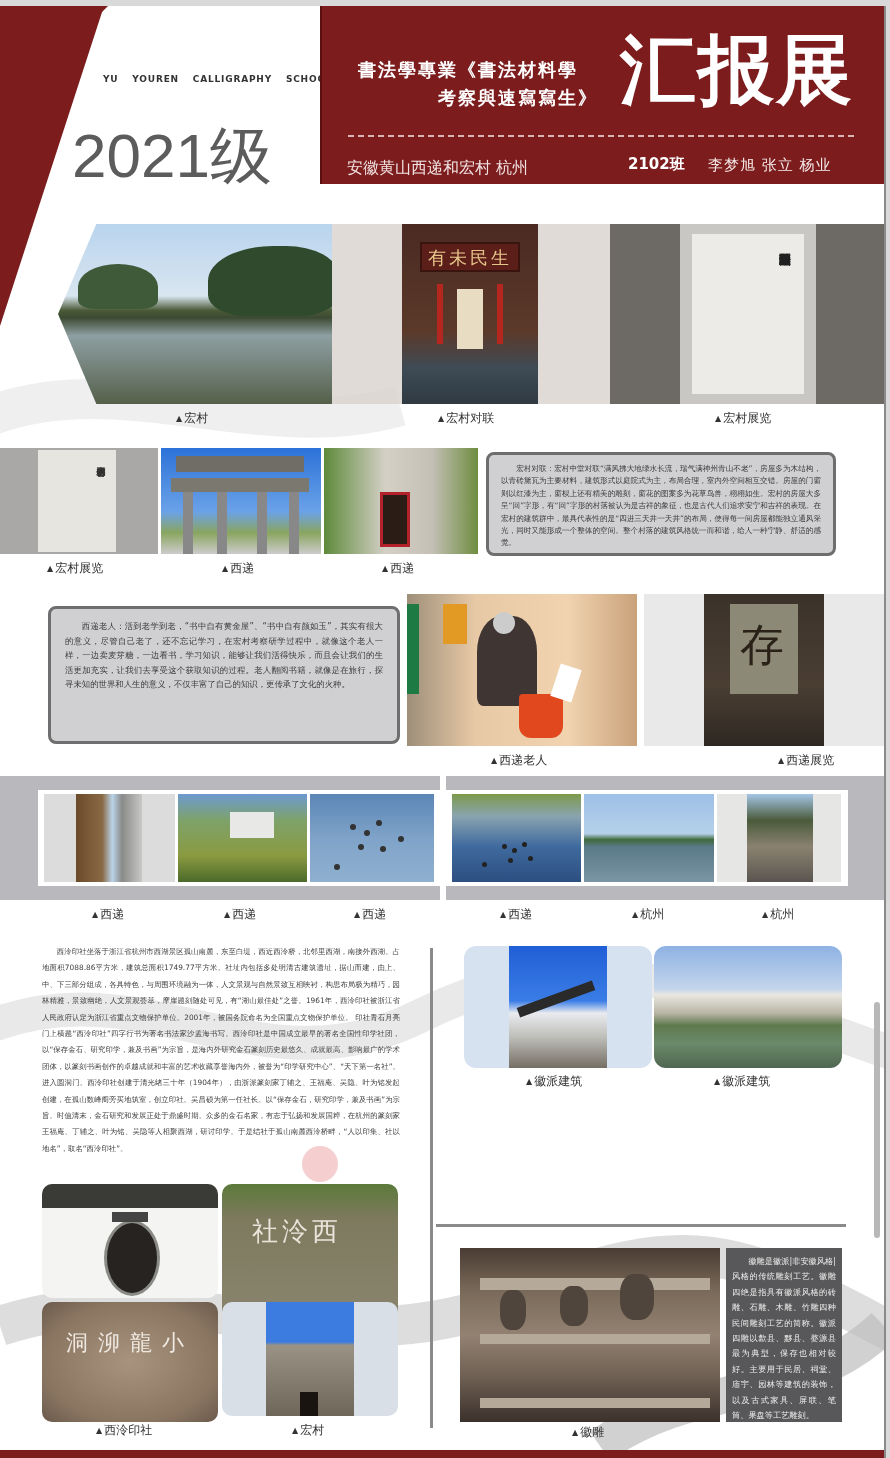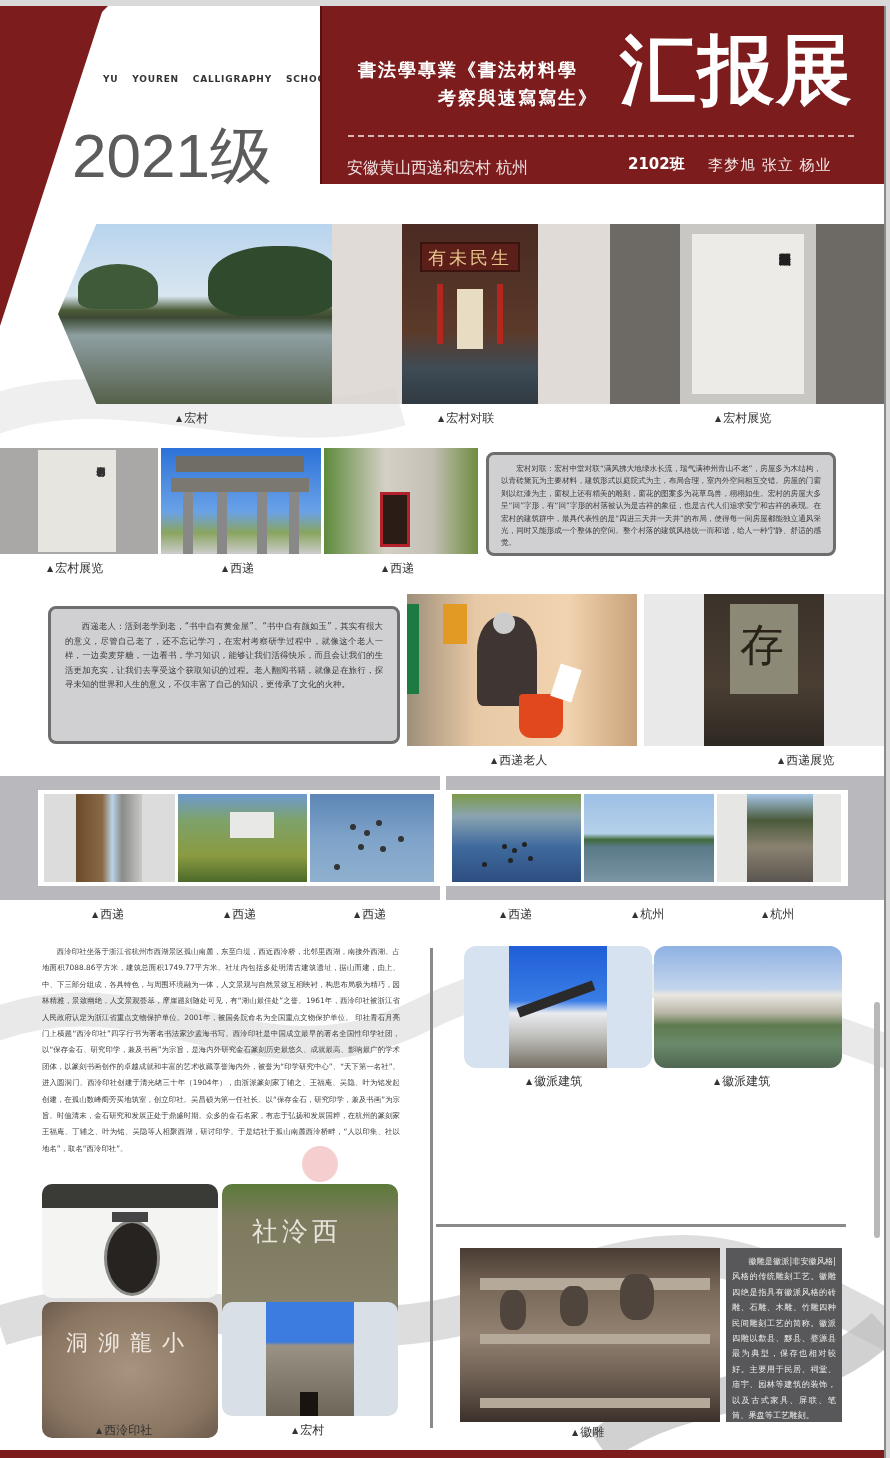--- a/index.html
+++ b/index.html
@@ -165,21 +165,21 @@
   <div class="vline" style="left:430px;top:942px;width:3px;height:480px;"></div>
 
   <div class="photo" style="left:42px;top:1178px;width:176px;height:114px;border-radius:10px;background:#f4f4f2;">
     <div style="position:absolute;left:0;top:0;width:176px;height:24px;background:#3a3a36;"></div>
     <div style="position:absolute;left:62px;top:36px;width:56px;height:76px;background:#262320;border-radius:50%;border:3px solid #8a8a86;"></div>
     <div style="position:absolute;left:70px;top:28px;width:36px;height:10px;background:#444;"></div>
   </div>
   <div class="photo" style="left:222px;top:1178px;width:176px;height:138px;border-radius:10px;background:linear-gradient(180deg,#5c7a3a 0%,#7d7a5e 25%,#8a846e 100%);">
     <div style="position:absolute;left:30px;top:30px;font-size:26px;color:#e8e4da;letter-spacing:4px;font-family:'DejaVu Serif',serif;">社泠西</div>
   </div>
-  <div class="photo" style="left:42px;top:1296px;width:176px;height:136px;border-radius:10px;background:radial-gradient(ellipse at 50% 50%,#a8947e 0%,#8a7561 70%,#6a5a4c 100%);">
+  <div class="photo" style="left:42px;top:1296px;width:176px;height:120px;border-radius:10px;background:radial-gradient(ellipse at 50% 50%,#a8947e 0%,#8a7561 70%,#6a5a4c 100%);">
     <div style="position:absolute;left:24px;top:26px;font-size:22px;color:#efe9e2;letter-spacing:10px;">洞泖龍小</div>
   </div>
   <div class="photo" style="left:222px;top:1296px;width:176px;height:114px;border-radius:10px;background:#d8dfe7;">
     <div style="position:absolute;left:44px;top:0;width:88px;height:114px;background:linear-gradient(180deg,#3c7ce0 0%,#3c7ce0 35%,#9a9284 38%,#6e6659 100%);"></div>
     <div style="position:absolute;left:78px;top:90px;width:18px;height:24px;background:#1a1410;"></div>
   </div>
 
   <div class="cap" style="left:96px;top:1416px;"><span class="tri">▲</span><span>西泠印社</span></div>
   <div class="cap" style="left:292px;top:1416px;"><span class="tri">▲</span><span>宏村</span></div>
 

